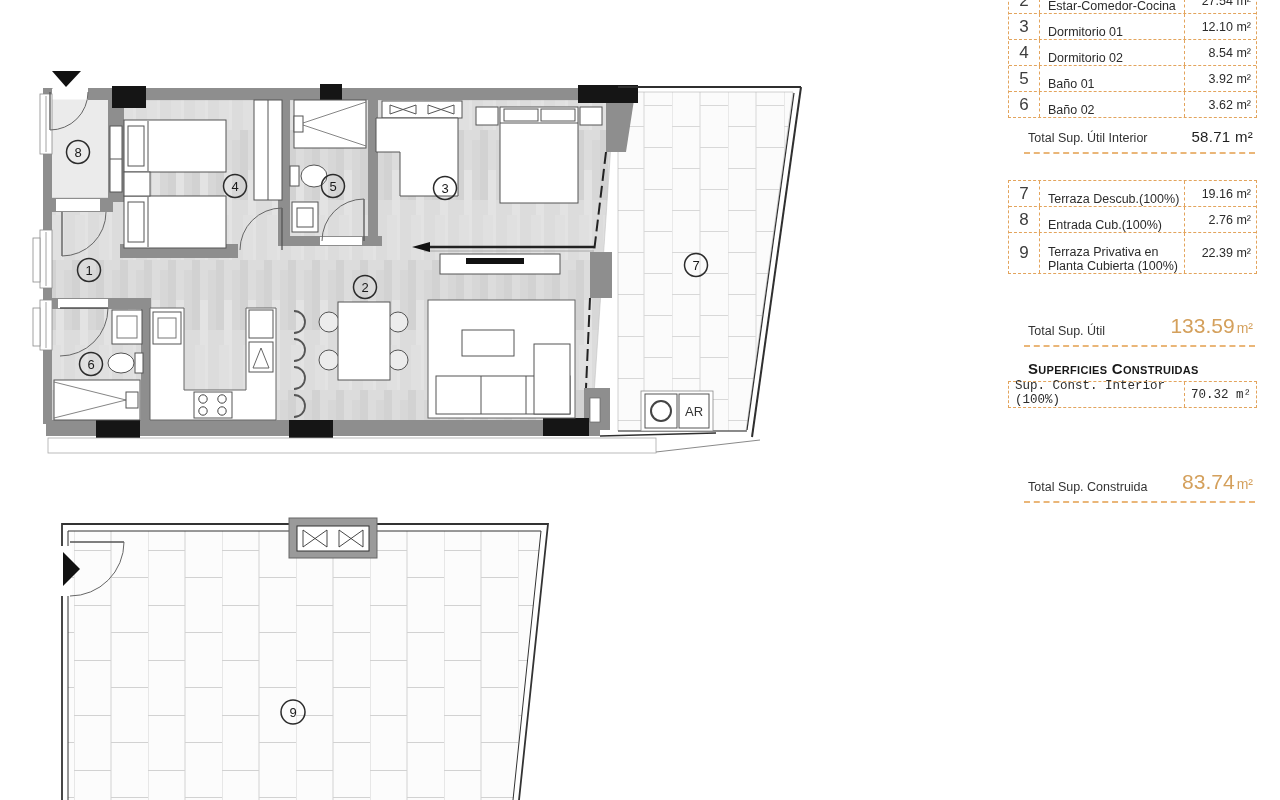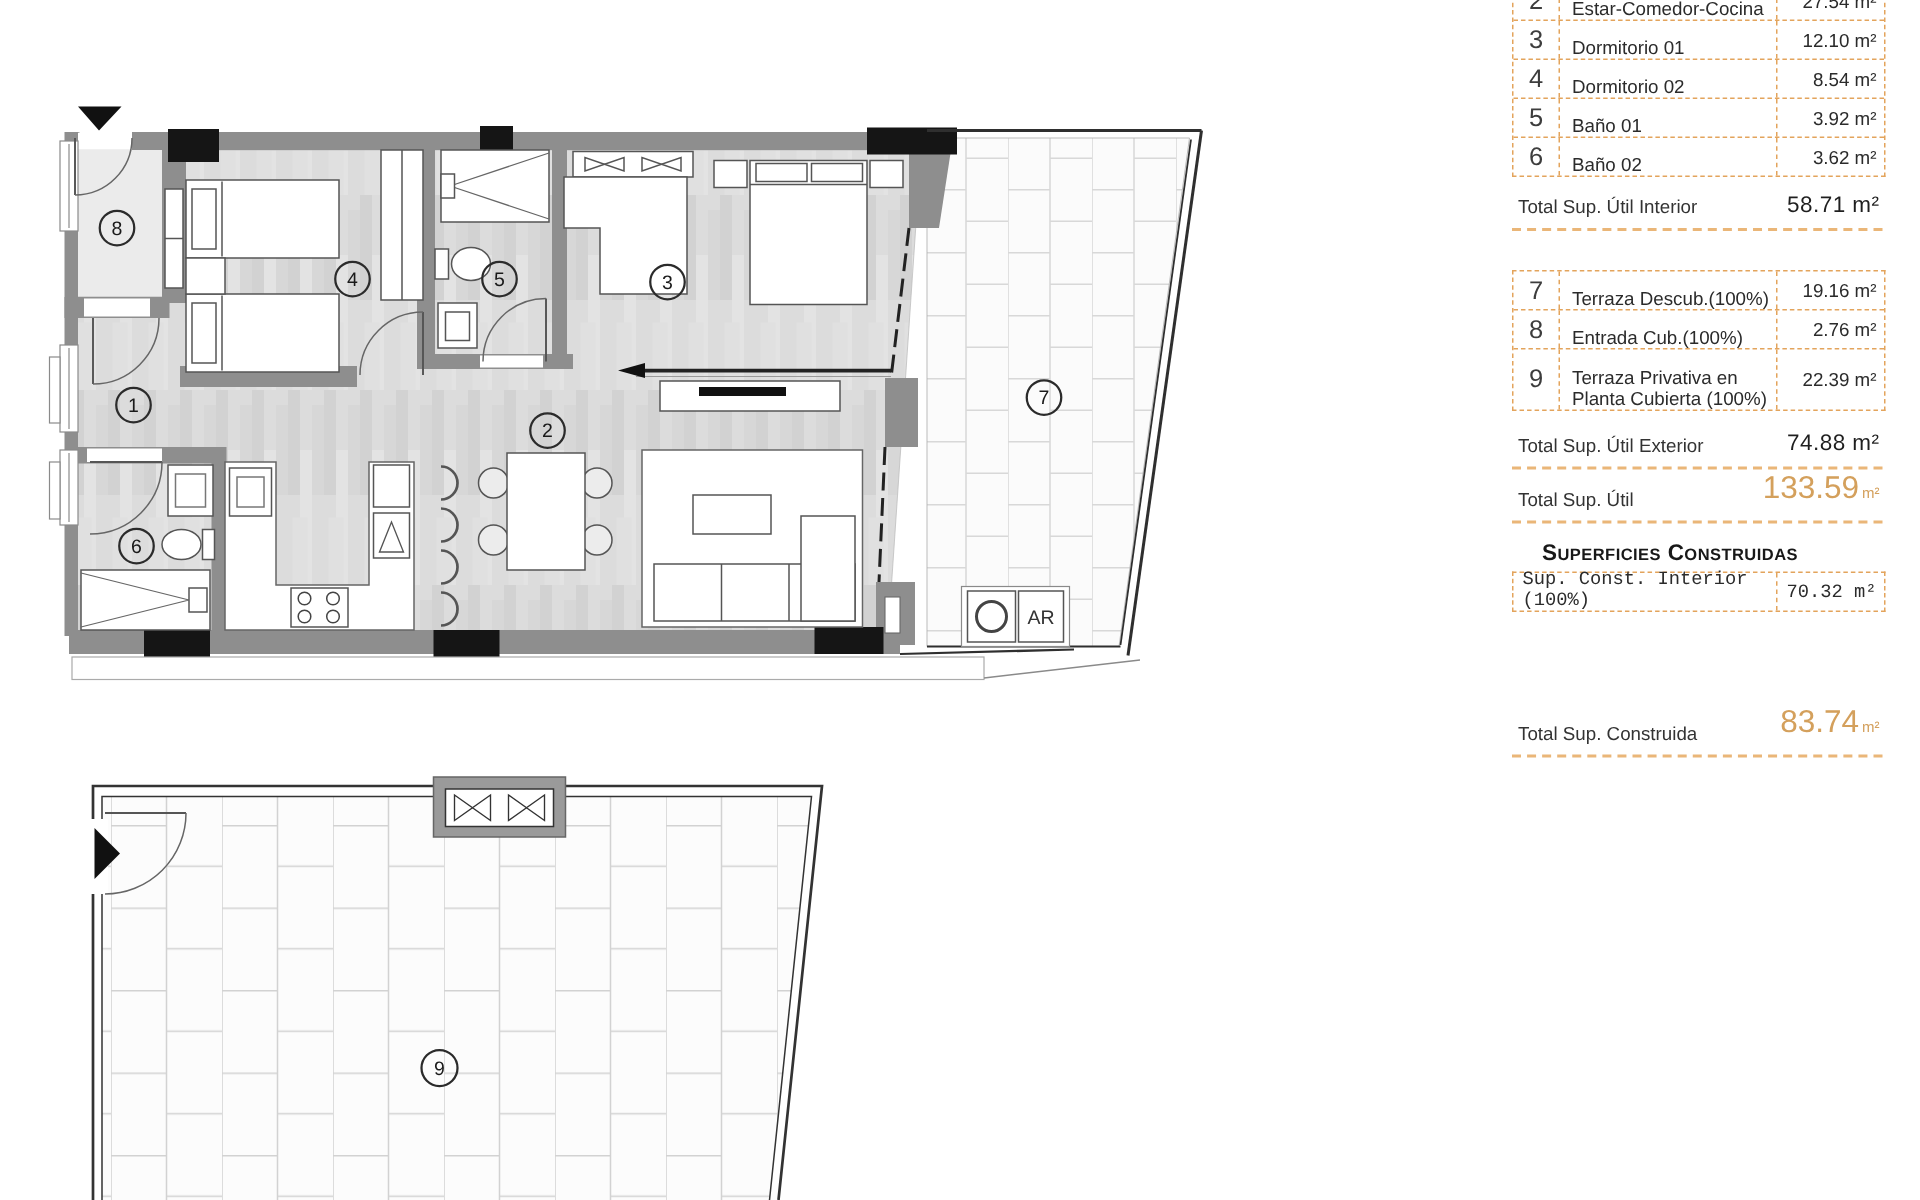--- a/index.html
+++ b/index.html
@@ -17,26 +17,26 @@
   .srow{display:flex;height:25px;border-bottom:1px dashed #e3a45c;align-items:stretch;}
   .srow:last-child{border-bottom:none;}
   .srow.tall{height:40px;}
   .snum{width:30px;border-right:1px dashed #e3a45c;display:flex;align-items:center;
         justify-content:center;font-size:17px;color:#3d3d3d;}
   .slabel{flex:1;display:flex;flex-direction:column;justify-content:flex-end;
           padding-left:8px;font-size:12.5px;color:#2b2b2b;line-height:13.5px;}
   .sval{width:66px;border-left:1px dashed #e3a45c;display:flex;align-items:center;
         justify-content:flex-end;padding-right:5px;font-size:12.5px;color:#2b2b2b;}
   #t3 .slabel{padding-left:6px;}
-  .total{position:absolute;left:0;right:2px;display:flex;justify-content:space-between;
+  .total{position:absolute;left:16px;right:2px;display:flex;justify-content:space-between;
          align-items:flex-end;border-bottom:2px dashed #eab678;padding:0 2px 7px 4px;}
   .total .tl{font-size:12.5px;color:#333;}
   .total .tv{font-size:15px;color:#1f1f1f;letter-spacing:0.3px;}
   .total .tvo{font-size:21px;color:#d4a05c;line-height:20px;}
-  .total .unit{font-size:10px;color:#d4a05c;margin-left:2px;}
+  .total .unit{font-size:14px;color:#d4a05c;margin-left:2px;}
   .sc-header{position:absolute;left:20px;top:360px;font-weight:bold;font-variant:small-caps;
              font-size:15px;letter-spacing:0.3px;color:#181818;}
 </style>
 </head>
 <body>
 
 <div class="page">
 
 <svg width="1000" height="800" viewBox="0 0 1000 800">
   <defs>
@@ -462,24 +462,20 @@
     <div class="srow tall">
       <div class="snum">9</div>
       <div class="slabel">
         <span>Terraza Privativa en</span>
         <span>Planta Cubierta (100%)</span>
       </div>
       <div class="sval">22.39 m²</div>
     </div>
   </div>
 
-  <div class="total" style="top:287px">
-    <span class="tl">Total Sup. Útil Exterior</span>
-    <span class="tv">74.88 m²</span>
-  </div>
 
   <div class="total" style="top:316px">
     <span class="tl">Total Sup. Útil</span>
     <span class="tvo"><span>133.59</span><span class="unit">m²</span></span>
   </div>
 
   <div class="sc-header">Superficies Construidas</div>
 
   <div class="stable" id="t3">
     <div class="srow">

